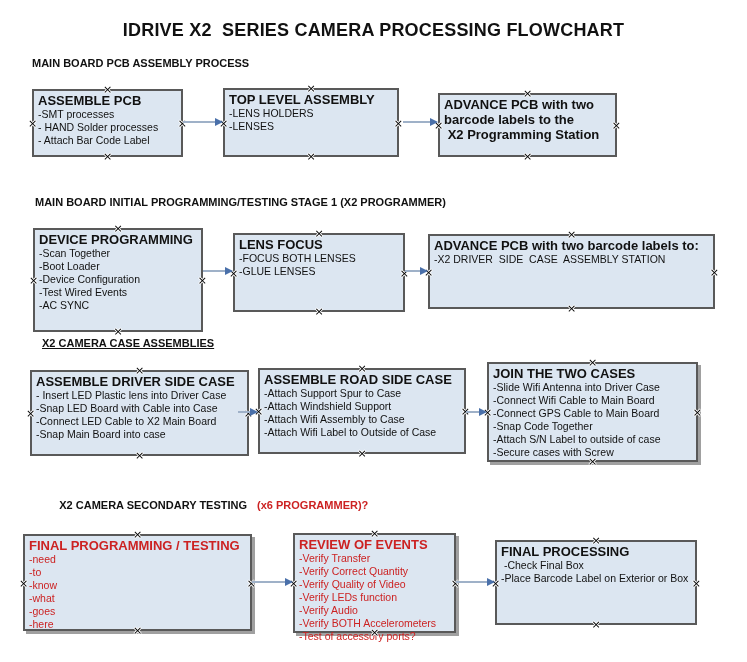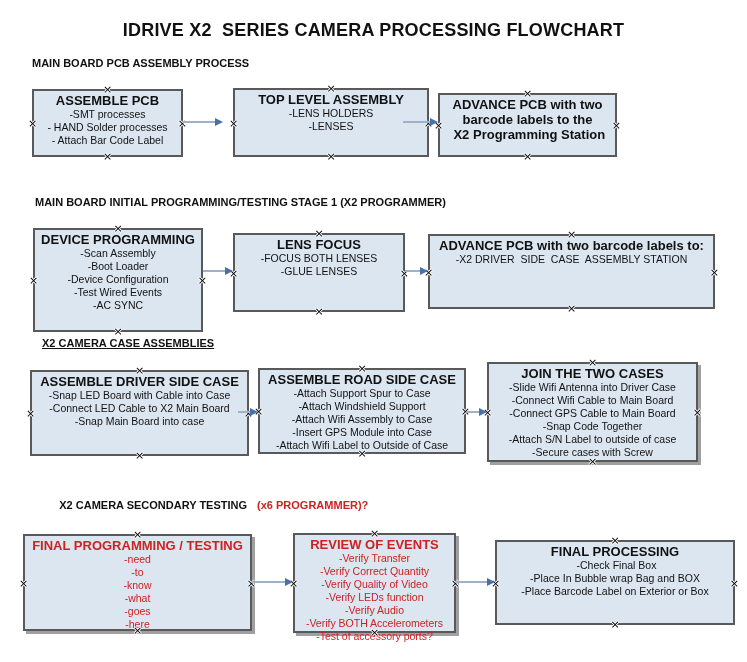--- a/index.html
+++ b/index.html
@@ -17,21 +17,21 @@
     position:absolute; top:20px; left:0; width:747px; text-align:center;
     font-size:18px; font-weight:bold; letter-spacing:0.2px; white-space:pre;
   }
   .section-heading{
     position:absolute; font-size:11px; font-weight:bold; white-space:pre;margin-left:12px;
   }
   .heading-red{ color:var(--red); margin-left:10px; }
   .fc-box{
     position:absolute; box-sizing:border-box;
     background:var(--box-fill); border:2px solid var(--box-border);
-    padding:2px 4px 2px 4px; overflow:visible;text-align:center;
+    padding:2px 4px 2px 4px; overflow:visible;
   }
   .fc-box.shadowed{ box-shadow:3px 3px 0 var(--shadow); }
   .box-title{
     font-size:13px; font-weight:bold; line-height:15px; white-space:pre-wrap;
   }
   .box-lines .line{
     font-size:10.5px; line-height:13px; white-space:pre;
   }
   .fc-box.red-text .box-title, .fc-box.red-text .box-lines .line{ color:var(--red); }
   
@@ -73,21 +73,21 @@
         <div class="line">-SMT processes</div>
         <div class="line">- HAND Solder processes</div>
         <div class="line">- Attach Bar Code Label</div>
       </div>
   <span class="anchor anchor-t">×</span>
       <span class="anchor anchor-b">×</span>
       <span class="anchor anchor-l">×</span>
       <span class="anchor anchor-r">×</span>
     </div>
 
-  <div class="fc-box" style="left:223px; top:88px; width:196px; height:69px;margin-left:10px;">
+  <div class="fc-box" style="left:223px; top:88px; width:176px; height:69px;">
     <div class="box-title">TOP LEVEL ASSEMBLY</div>
     <div class="box-lines">
         <div class="line">-LENS HOLDERS</div>
         <div class="line">-LENSES</div>
       </div>
   <span class="anchor anchor-t">×</span>
       <span class="anchor anchor-b">×</span>
       <span class="anchor anchor-l">×</span>
       <span class="anchor anchor-r">×</span>
     </div>
@@ -110,21 +110,21 @@
   <div class="arrow" style="left:403px; top:117px; width:35px;">
     <span class="shaft"></span>
     <span class="head"></span>
   </div>
 
   <div class="section-heading" style="left:23px; top:196px;">MAIN BOARD INITIAL PROGRAMMING/TESTING STAGE 1 (X2 PROGRAMMER)</div>
 
   <div class="fc-box" style="left:33px; top:228px; width:170px; height:104px;">
     <div class="box-title">DEVICE PROGRAMMING</div>
     <div class="box-lines">
-        <div class="line">-Scan Assembly</div>
+        <div class="line">-Scan Together</div>
         <div class="line">-Boot Loader</div>
         <div class="line">-Device Configuration</div>
         <div class="line">-Test Wired Events</div>
         <div class="line">-AC SYNC</div>
       </div>
   <span class="anchor anchor-t">×</span>
       <span class="anchor anchor-b">×</span>
       <span class="anchor anchor-l">×</span>
       <span class="anchor anchor-r">×</span>
     </div>
@@ -159,37 +159,37 @@
   <div class="arrow" style="left:405px; top:266px; width:23px;">
     <span class="shaft"></span>
     <span class="head"></span>
   </div>
 
   <div class="section-heading" style="left:30px; top:337px;text-decoration:underline;">X2 CAMERA CASE ASSEMBLIES</div>
 
   <div class="fc-box" style="left:30px; top:370px; width:219px; height:86px;">
     <div class="box-title">ASSEMBLE DRIVER SIDE CASE</div>
     <div class="box-lines">
+        <div class="line">- Insert LED Plastic lens into Driver Case</div>
         <div class="line">-Snap LED Board with Cable into Case</div>
         <div class="line">-Connect LED Cable to X2 Main Board</div>
         <div class="line">-Snap Main Board into case</div>
       </div>
   <span class="anchor anchor-t">×</span>
       <span class="anchor anchor-b">×</span>
       <span class="anchor anchor-l">×</span>
       <span class="anchor anchor-r">×</span>
     </div>
 
   <div class="fc-box" style="left:258px; top:368px; width:208px; height:86px;">
     <div class="box-title">ASSEMBLE ROAD SIDE CASE</div>
     <div class="box-lines">
         <div class="line">-Attach Support Spur to Case</div>
         <div class="line">-Attach Windshield Support</div>
         <div class="line">-Attach Wifi Assembly to Case</div>
-        <div class="line">-Insert GPS Module into Case</div>
         <div class="line">-Attach Wifi Label to Outside of Case</div>
       </div>
   <span class="anchor anchor-t">×</span>
       <span class="anchor anchor-b">×</span>
       <span class="anchor anchor-l">×</span>
       <span class="anchor anchor-r">×</span>
     </div>
 
   <div class="fc-box shadowed" style="left:487px; top:362px; width:211px; height:100px;">
     <div class="box-title">JOIN THE TWO CASES</div>
@@ -246,25 +246,24 @@
         <div class="line">-Verify Audio</div>
         <div class="line">-Verify BOTH Accelerometers</div>
         <div class="line">-Test of accessory ports?</div>
       </div>
   <span class="anchor anchor-t">×</span>
       <span class="anchor anchor-b">×</span>
       <span class="anchor anchor-l">×</span>
       <span class="anchor anchor-r">×</span>
     </div>
 
-  <div class="fc-box" style="left:495px; top:540px; width:240px; height:85px;">
+  <div class="fc-box" style="left:495px; top:540px; width:202px; height:85px;">
     <div class="box-title">FINAL PROCESSING</div>
     <div class="box-lines">
         <div class="line"> -Check Final Box</div>
-        <div class="line">-Place In Bubble wrap Bag and BOX</div>
         <div class="line">-Place Barcode Label on Exterior or Box</div>
       </div>
   <span class="anchor anchor-t">×</span>
       <span class="anchor anchor-b">×</span>
       <span class="anchor anchor-l">×</span>
       <span class="anchor anchor-r">×</span>
     </div>
 
   <div class="arrow" style="left:252px; top:577px; width:41px;">
     <span class="shaft"></span>

